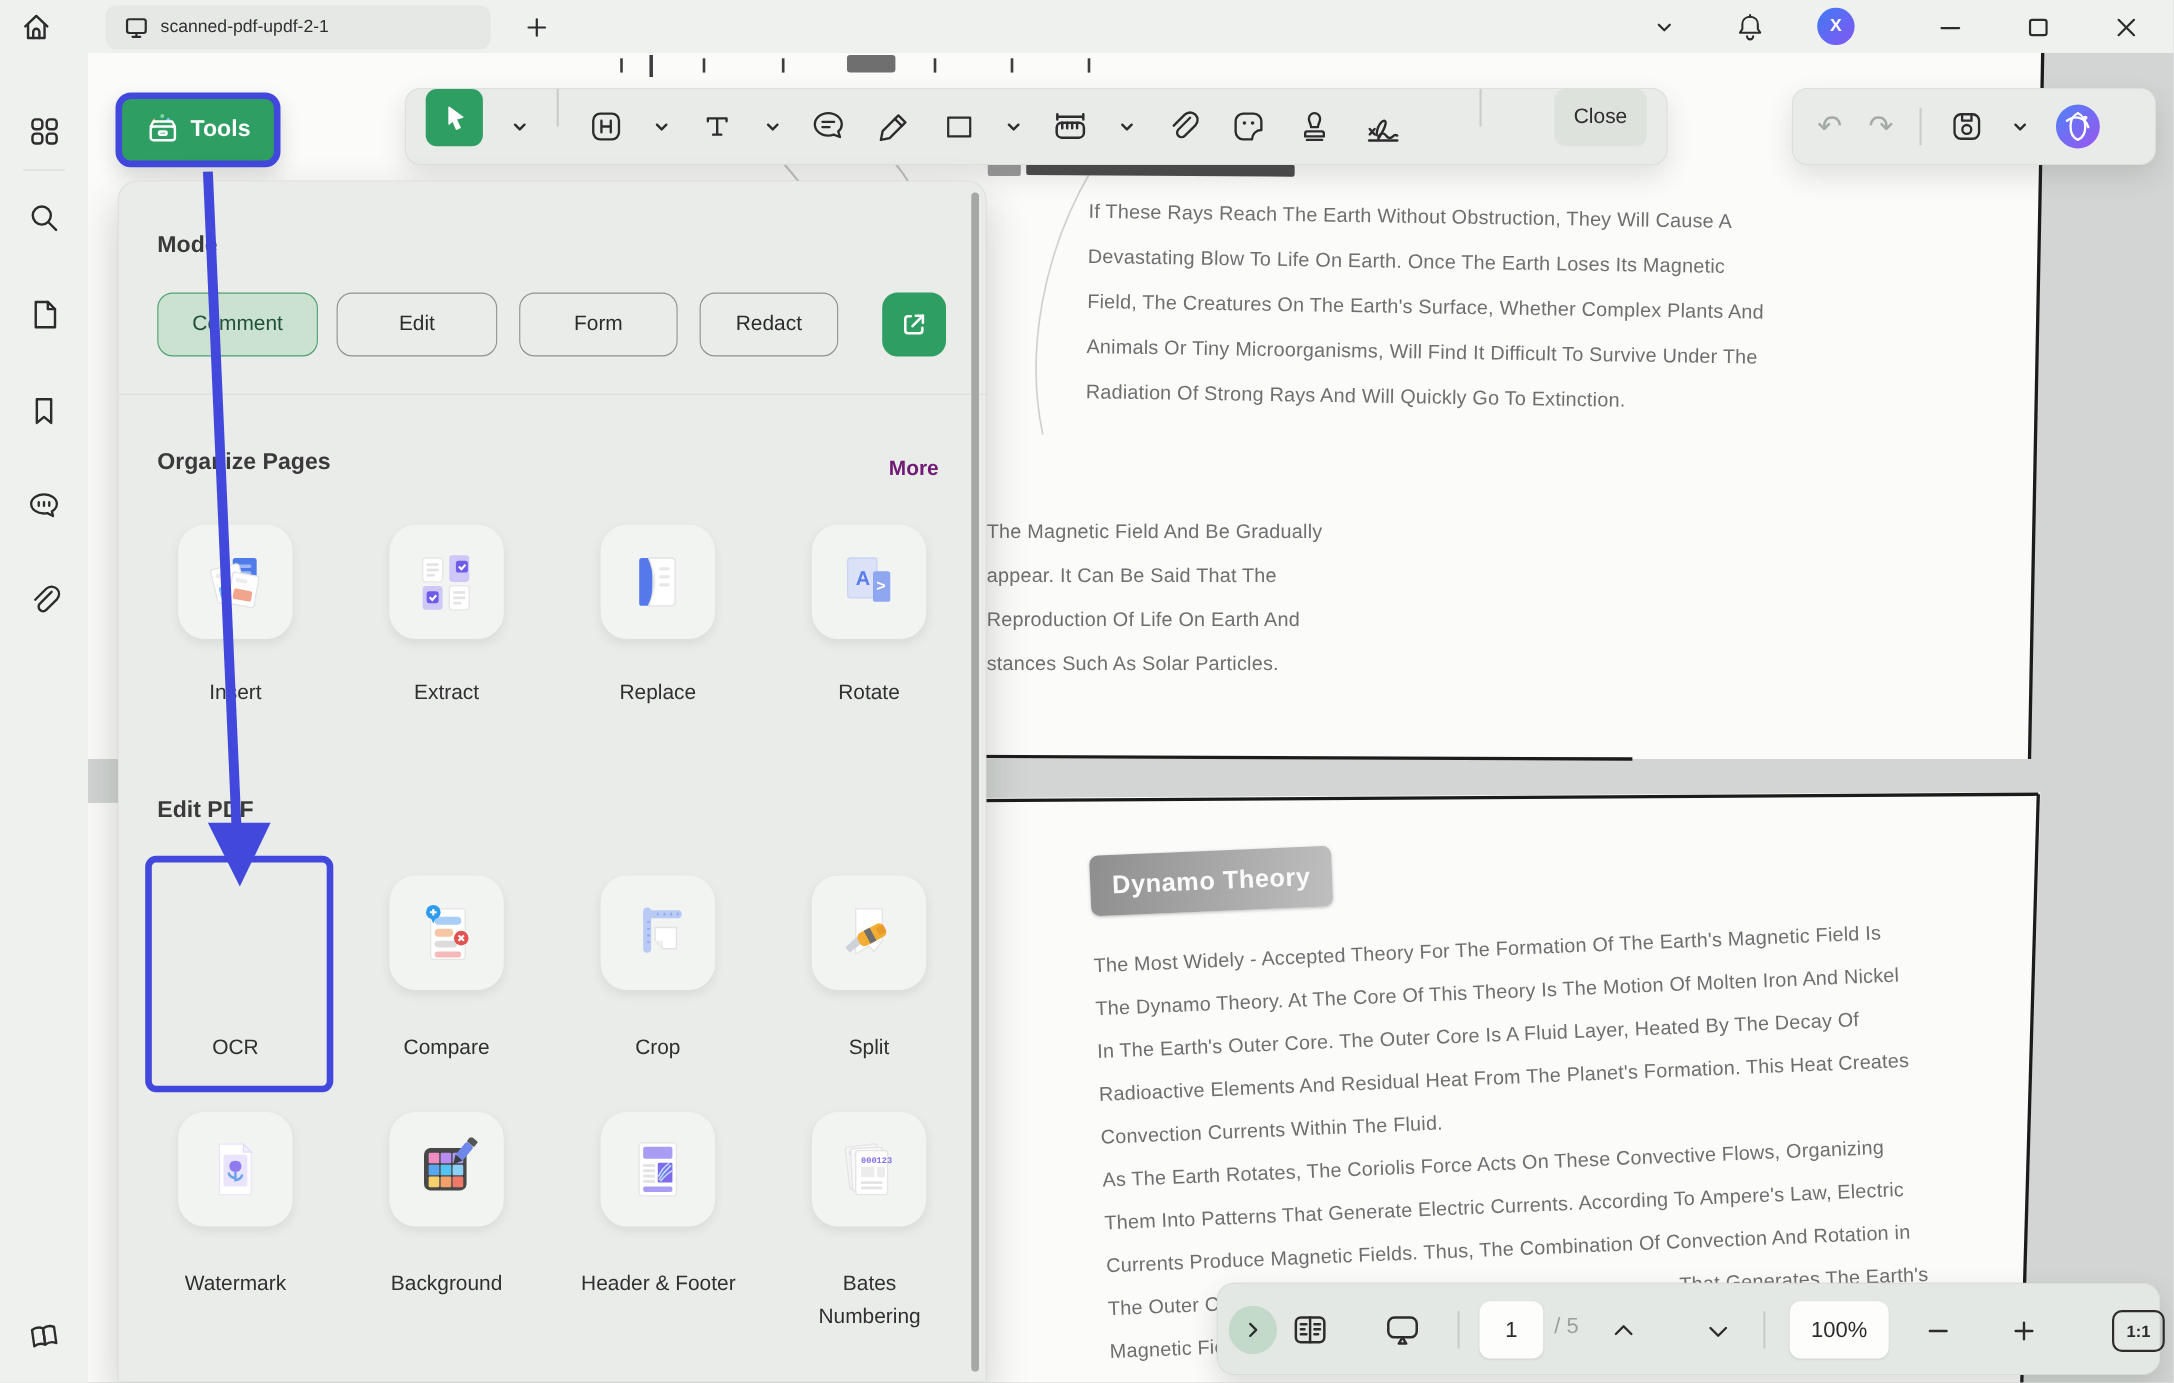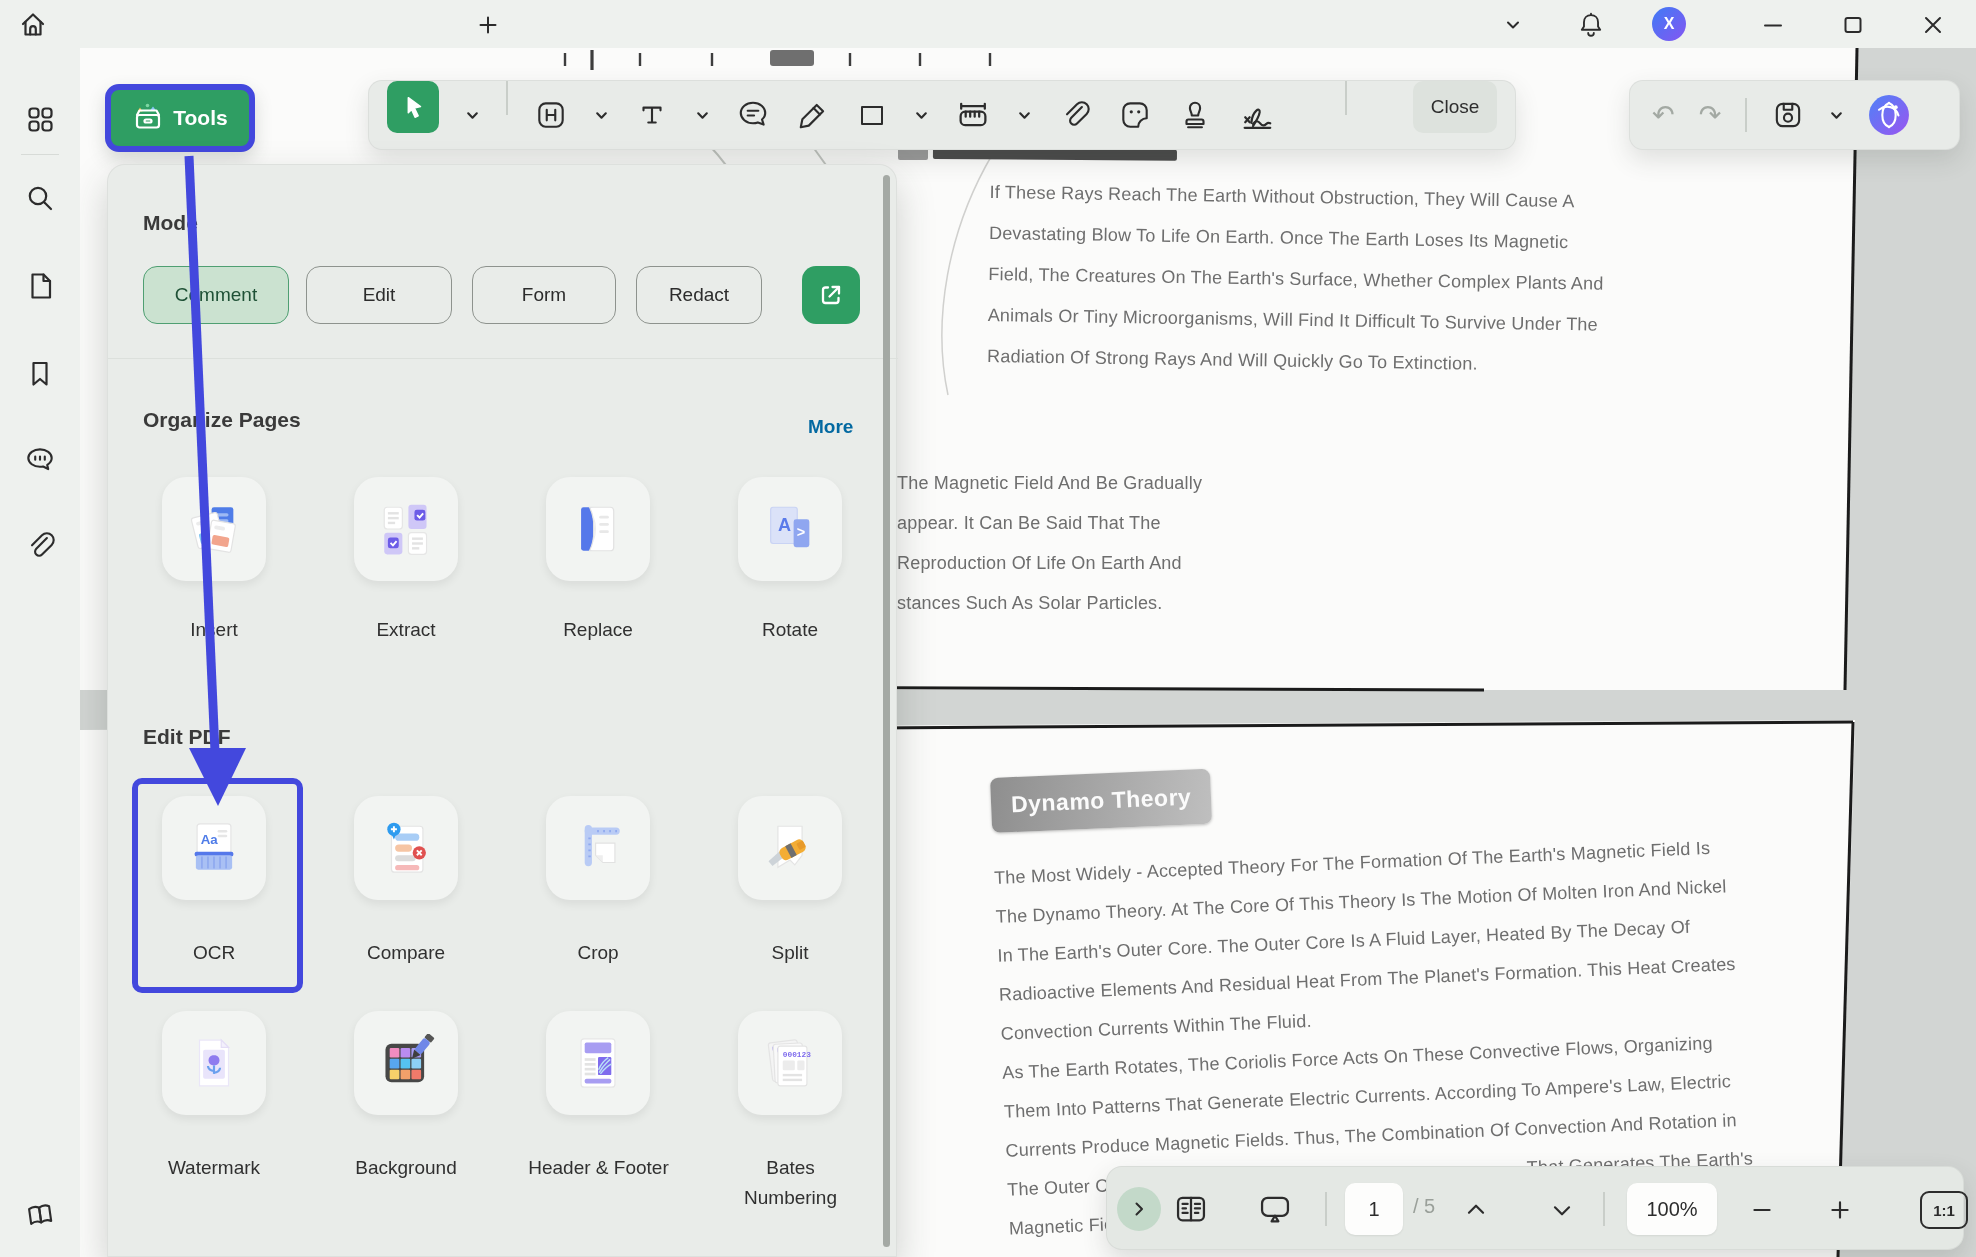--- a/index.html
+++ b/index.html
@@ -55,21 +55,21 @@
   .tools-btn { position:absolute; left:105px; top:84px; width:150px; height:68px; border:6px solid #4348dd; border-radius:14px; background:#2f9e63; z-index:8; display:flex; align-items:center; justify-content:center; gap:9px; cursor:pointer; box-shadow:0 8px 18px rgba(55,65,55,.18); }
   .tools-btn span { color:#fff; font-size:21px; font-weight:bold; }
 
   .panel { position:absolute; left:107px; top:164px; width:790px; height:1093px; background:#e9ece9; border-radius:18px 18px 0 0; z-index:8; box-shadow:0 16px 38px rgba(45,55,45,.22); border:1px solid rgba(0,0,0,.05); }
   .panel h3 { position:absolute; left:35px; font-size:21px; font-weight:600; color:#3a3a3a; }
   .mode-row { position:absolute; left:35px; top:101px; width:717px; height:58px; }
   .mode-btn { position:absolute; top:0; height:58px; border:1.6px solid #8e938e; border-radius:14px; background:transparent; font-family:"Liberation Sans",sans-serif; font-size:19px; color:#2c2c2c; cursor:pointer; }
   .mode-btn.active { background:#cbe2d0; border-color:#4f9f72; color:#1f5136; }
   .ext-btn { position:absolute; left:659px; top:0; width:58px; height:58px; background:#2f9e63; border-radius:14px; display:flex; align-items:center; justify-content:center; cursor:pointer; }
   .panel-div { position:absolute; left:0; top:193px; width:790px; height:1px; background:#dcE0dc; background:#dce0dc; }
-  .more-link { position:absolute; left:700px; top:251px; font-size:19px; font-weight:600; color:#0369a1; cursor:pointer; }
+  .more-link { position:absolute; left:700px; top:251px; font-size:19px; font-weight:600; color:#701a75; cursor:pointer; }
   .tile { position:absolute; width:104px; height:104px; background:#f2f4f2; border-radius:24px; box-shadow:0 4px 10px rgba(0,0,0,.07); display:flex; align-items:center; justify-content:center; cursor:pointer; }
   .tile svg { width:58px; height:58px; }
   .tile-label { position:absolute; width:160px; text-align:center; font-size:19px; color:#303030; line-height:30px; cursor:pointer; }
   .ocr-box { position:absolute; left:24px; top:613px; width:171px; height:215px; border:6px solid #4348dd; border-radius:10px; z-index:3; pointer-events:none; }
   .pscroll { position:absolute; left:775px; top:10px; width:7px; height:1072px; background:#a4a9a4; border-radius:4px; cursor:pointer; }
 
   .arrow-layer { position:absolute; left:0; top:0; width:1976px; height:1257px; z-index:9; pointer-events:none; }
 
   
   .statusbar { position:absolute; left:1106px; top:1166px; width:858px; height:84px; background:#e4e8e4; border:1px solid rgba(0,0,0,.05); border-radius:16px; box-shadow:0 10px 24px rgba(55,65,55,.16); z-index:11; }
@@ -140,20 +140,27 @@
 </div>
 
 <div class="topbar">
   <div class="home-btn">
     <svg width="32" height="32" viewBox="0 0 32 32" class="ico-thin">
       <path d="M6 15 L16 5.5 L26 15"></path>
         <path d="M8.5 12.8 V25.5 h15 V12.8"></path>
         <path d="M13.2 25.5 v-5.6 a2.8 2.8 0 0 1 5.6 0 v5.6"></path>
     </svg>
   </div>
+  <div class="doc-tab">
+    <svg width="24" height="24" viewBox="0 0 24 24" class="ico">
+      <rect x="3.5" y="4.5" width="17" height="12.5" rx="2"></rect>
+        <path d="M12 17 v3.2 M8.5 20.5 h7"></path>
+    </svg>
+    <span>scanned-pdf-updf-2-1</span>
+  </div>
   <div class="newtab-btn">
     <svg width="26" height="26" viewBox="0 0 26 26" class="ico">
         <path d="M13 5.5 v15 M5.5 13 h15"></path>
       </svg>
   </div>
   <div class="tb-ic" style="left:1498px;">
     <svg width="22" height="22" viewBox="0 0 22 22" class="ico">
         <path d="M6 8.5 l5 5 5-5"></path>
       </svg>
   </div>
@@ -453,31 +460,20 @@
       <text x="29.5" y="31" font-size="12" font-weight="bold" fill="#ffffff" font-family="Liberation Sans, sans-serif">&gt;</text>
     </svg>
   </div>
   <div class="tile-label" style="left:26px; top:450px;">Insert</div>
   <div class="tile-label" style="left:218px; top:450px;">Extract</div>
   <div class="tile-label" style="left:410px; top:450px;">Replace</div>
   <div class="tile-label" style="left:602px; top:450px;">Rotate</div>
 
   <h3 style="top:560px;">Edit PDF</h3>
 
-  <div class="tile" style="left:54px; top:631px;">
-    <svg viewBox="0 0 48 48">
-      <rect x="10" y="4" width="28" height="25" rx="2.5" fill="#fff" stroke="#e4e4e4"></rect>
-      <text x="13" y="21" font-size="11" font-weight="bold" fill="#4f7ce8" font-family="Liberation Sans, sans-serif">Aa</text>
-      <rect x="27" y="9" width="8" height="2.2" rx="1.1" fill="#e6e6e6"></rect>
-        <rect x="27" y="13" width="8" height="2.2" rx="1.1" fill="#e6e6e6"></rect>
-      <rect x="8" y="27" width="32" height="4" rx="1.5" fill="#5578ea"></rect>
-      <rect x="9" y="30" width="30" height="12" rx="2" fill="#a9c0f4"></rect>
-      <path d="M14 31 v10 M19 31 v10 M24 31 v10 M29 31 v10 M34 31 v10" stroke="#8fa9ef" stroke-width="1.4"></path>
-    </svg>
-  </div>
   <div class="tile" style="left:246px; top:631px;">
     <svg viewBox="0 0 48 48">
       <rect x="12" y="6" width="26" height="38" rx="2.5" fill="#fff" stroke="#e4e4e4"></rect>
       <rect x="15" y="12" width="20" height="6" rx="3" fill="#a8cdf6"></rect>
       <rect x="15" y="21" width="14" height="6" rx="3" fill="#f6c5a4"></rect>
       <rect x="15" y="30" width="17" height="5" rx="2.5" fill="#dcdcdc"></rect>
       <rect x="15" y="38" width="20" height="4.5" rx="2.2" fill="#f6b9b9"></rect>
       <polygon points="11.8,12 14,17 16.2,12" fill="#2e9bef"></polygon>
       <circle cx="14" cy="8.5" r="5.5" fill="#2e9bef"></circle>
         <path d="M14 6 v5 M11.5 8.5 h5" stroke="#fff" stroke-width="1.6"></path>

